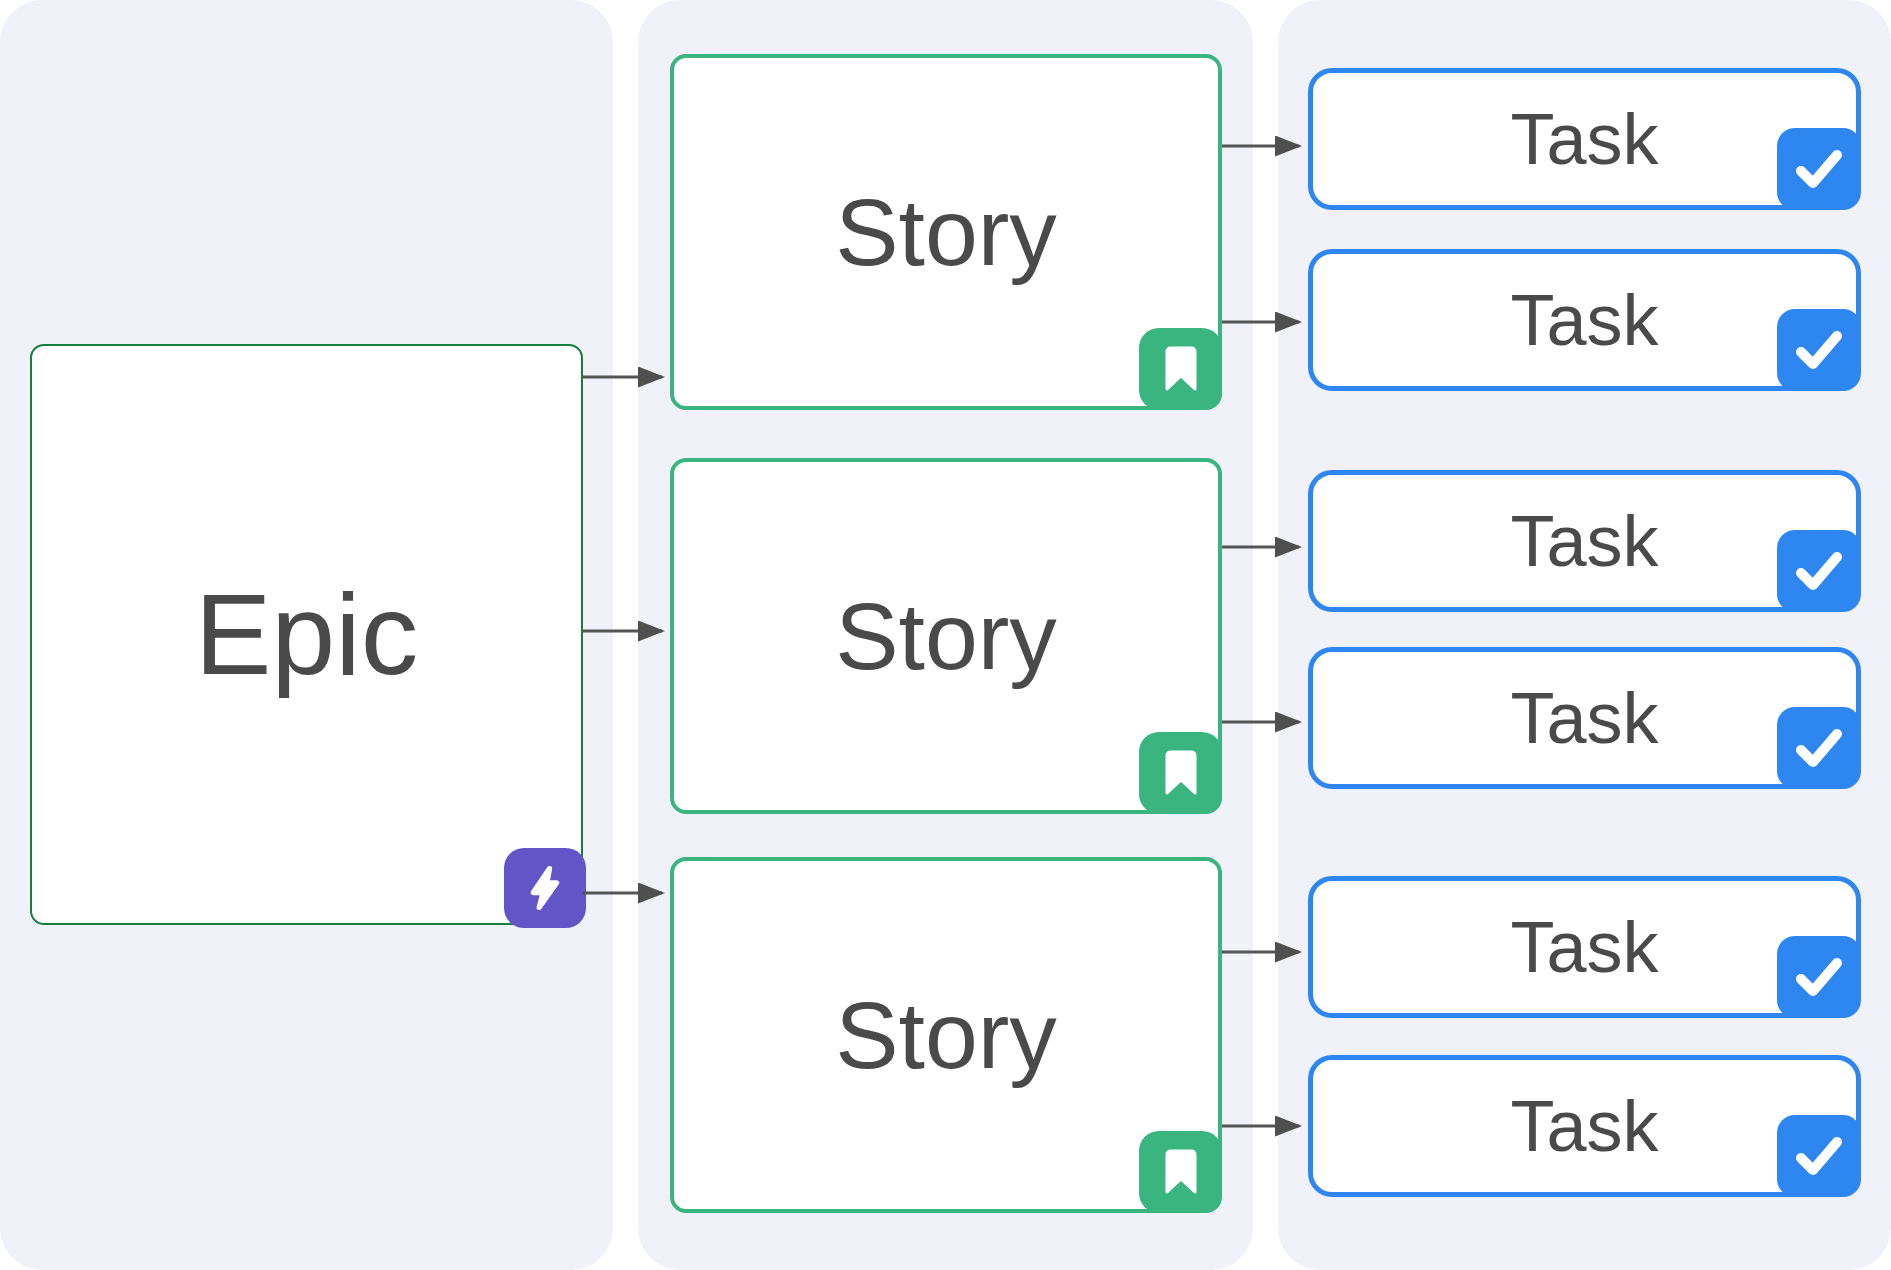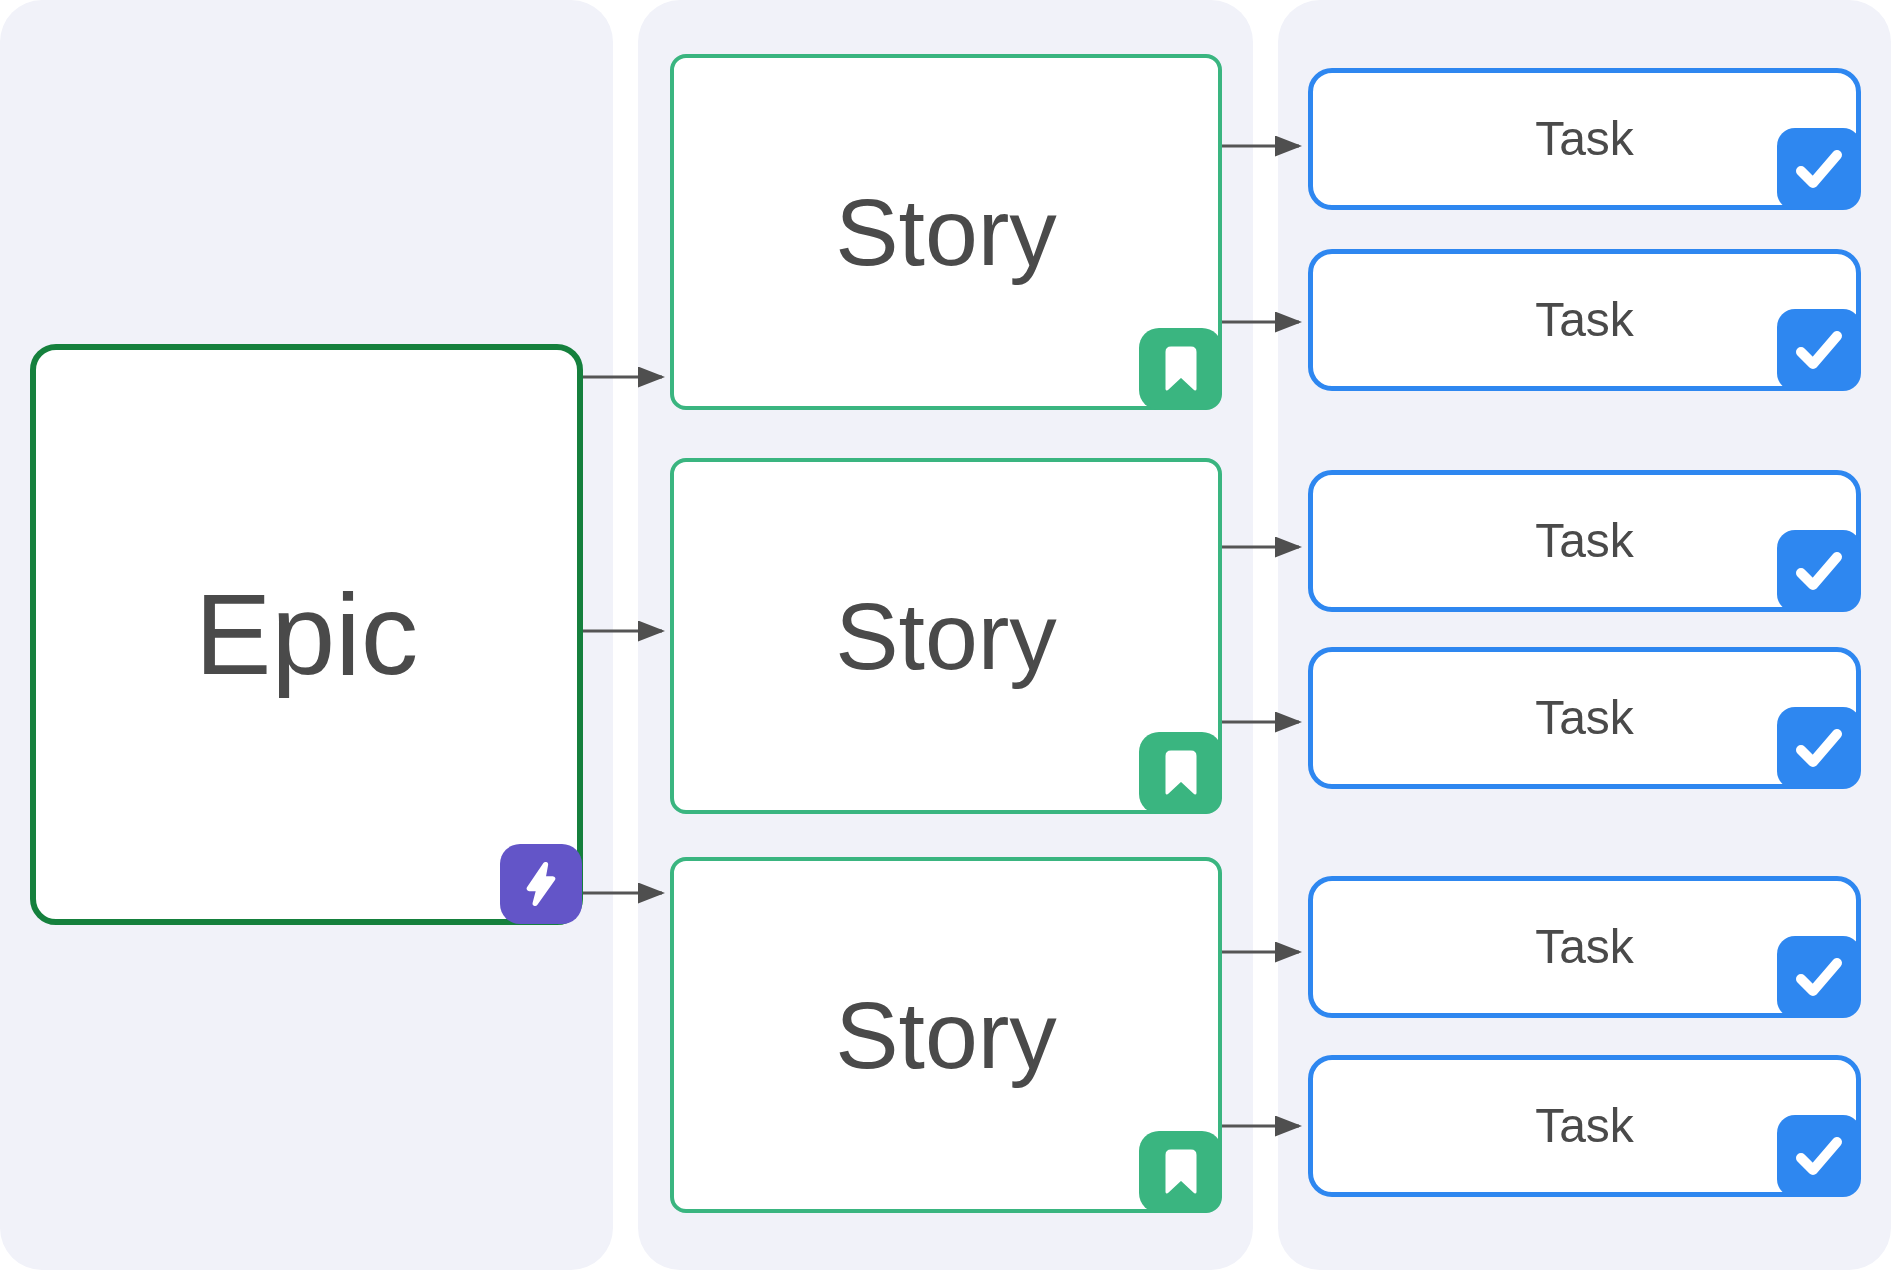--- a/index.html
+++ b/index.html
@@ -34,41 +34,41 @@
     align-items: center;
     justify-content: center;
     color: #4a4a4a;
     z-index: 2;
   }
   .node-label { color: #4a4a4a; line-height: 1; }
 
   .node-epic {
     left: 30px; top: 344px;
     width: 553px; height: 581px;
-    border: 6px solid #15803d;
-    border-radius: 26px;
+    border: 2px solid #15803d;
+    border-radius: 14px;
     font-size: 115px;
   }
   .node-story {
     left: 670px;
     width: 552px; height: 356px;
     border: 4px solid #3ab580;
     border-radius: 16px;
     font-size: 95px;
   }
   .story-1 { top: 54px; }
   .story-2 { top: 458px; }
   .story-3 { top: 857px; }
 
   .node-task {
     left: 1308px;
     width: 553px; height: 142px;
     border: 5px solid #2e87f0;
     border-radius: 24px;
-    font-size: 48px;
+    font-size: 72px;
   }
   .task-1 { top: 68px; }
   .task-2 { top: 249px; }
   .task-3 { top: 470px; }
   .task-4 { top: 647px; }
   .task-5 { top: 876px; }
   .task-6 { top: 1055px; }
 
   .badge {
     position: absolute;

